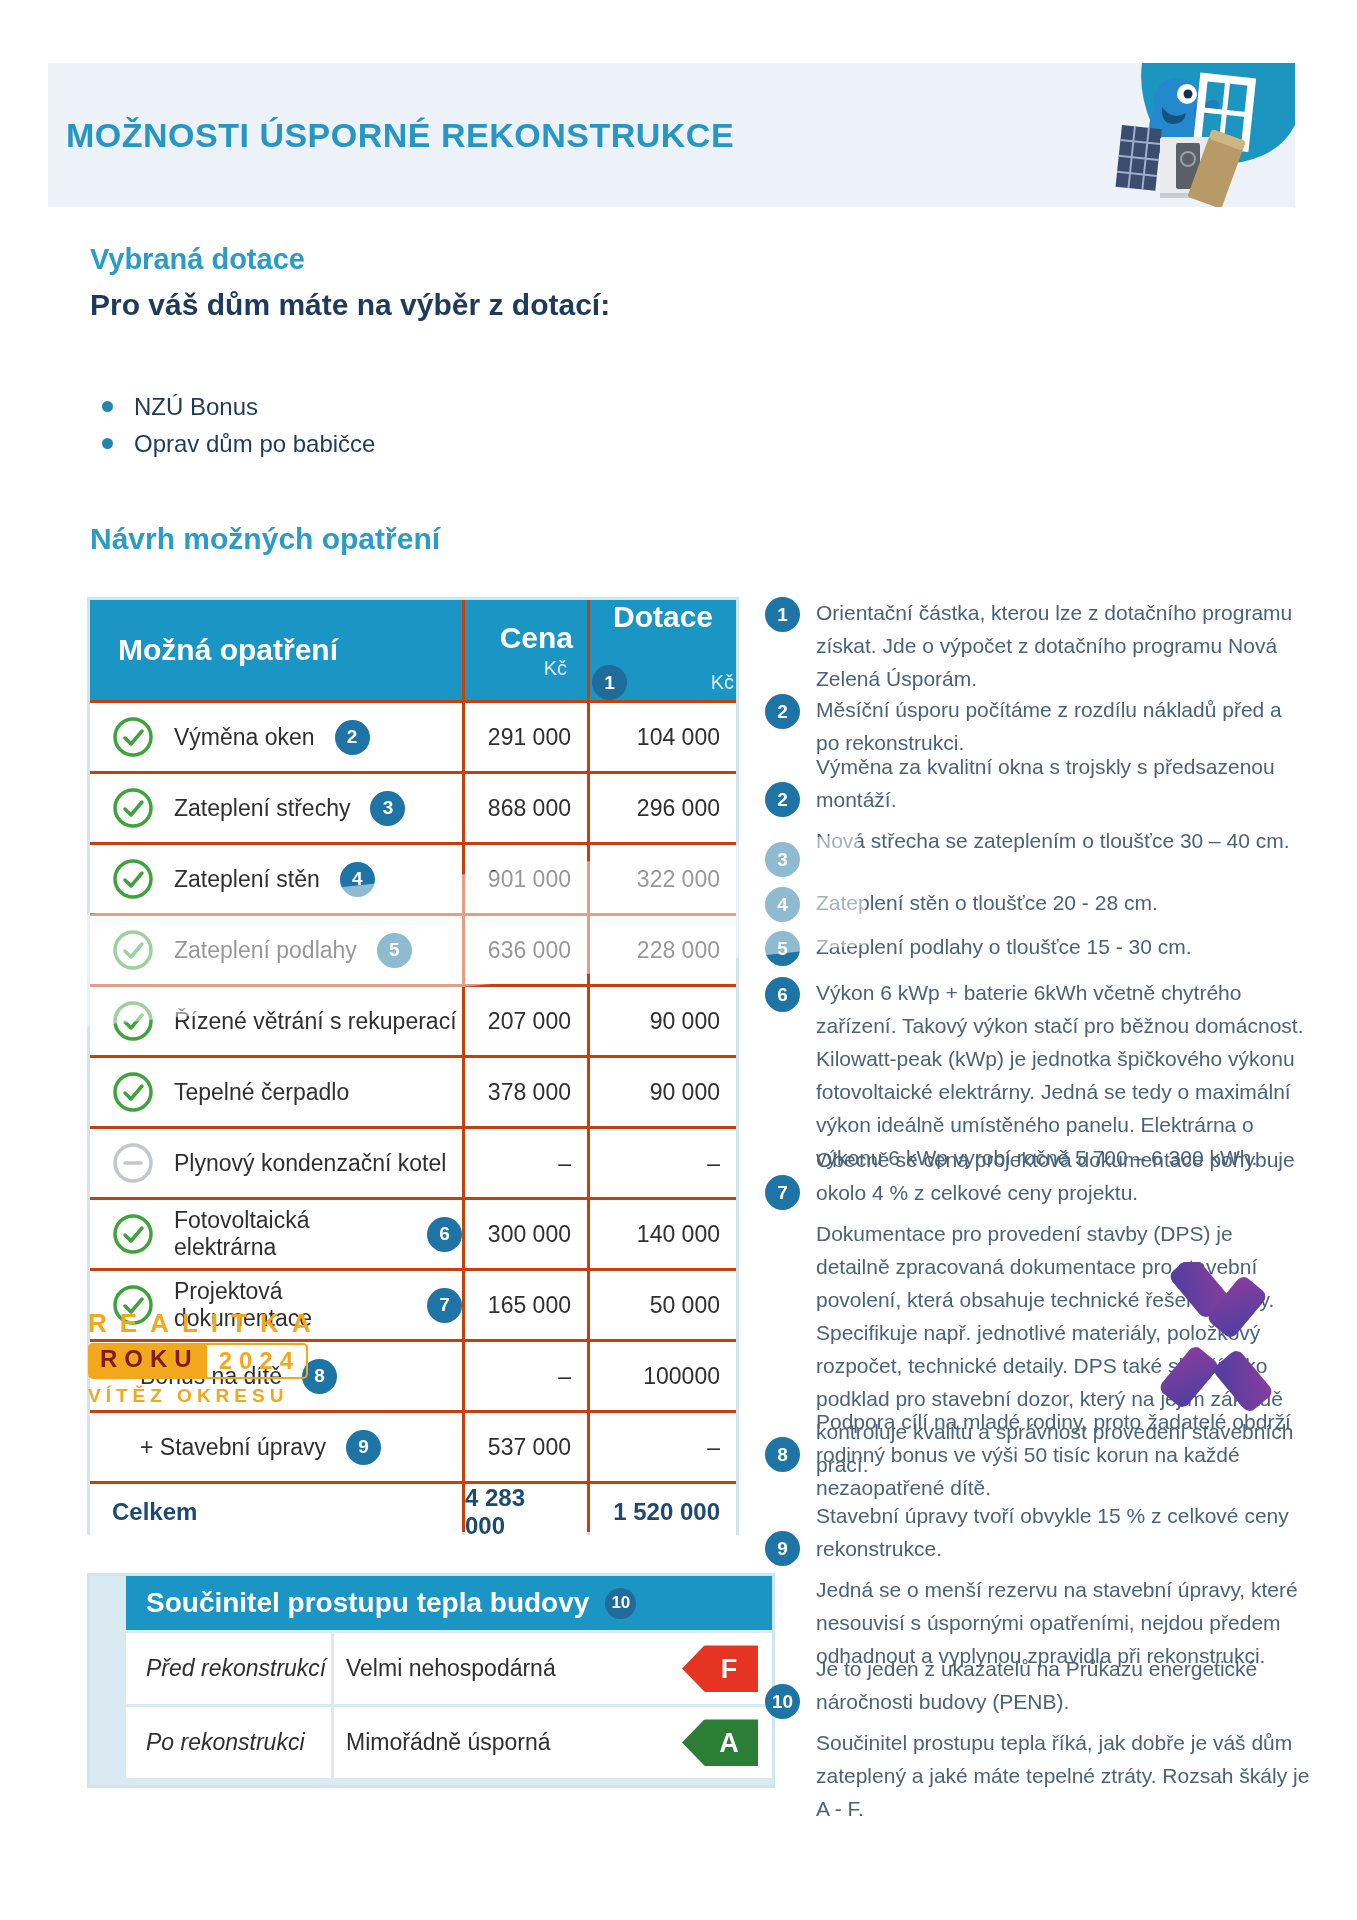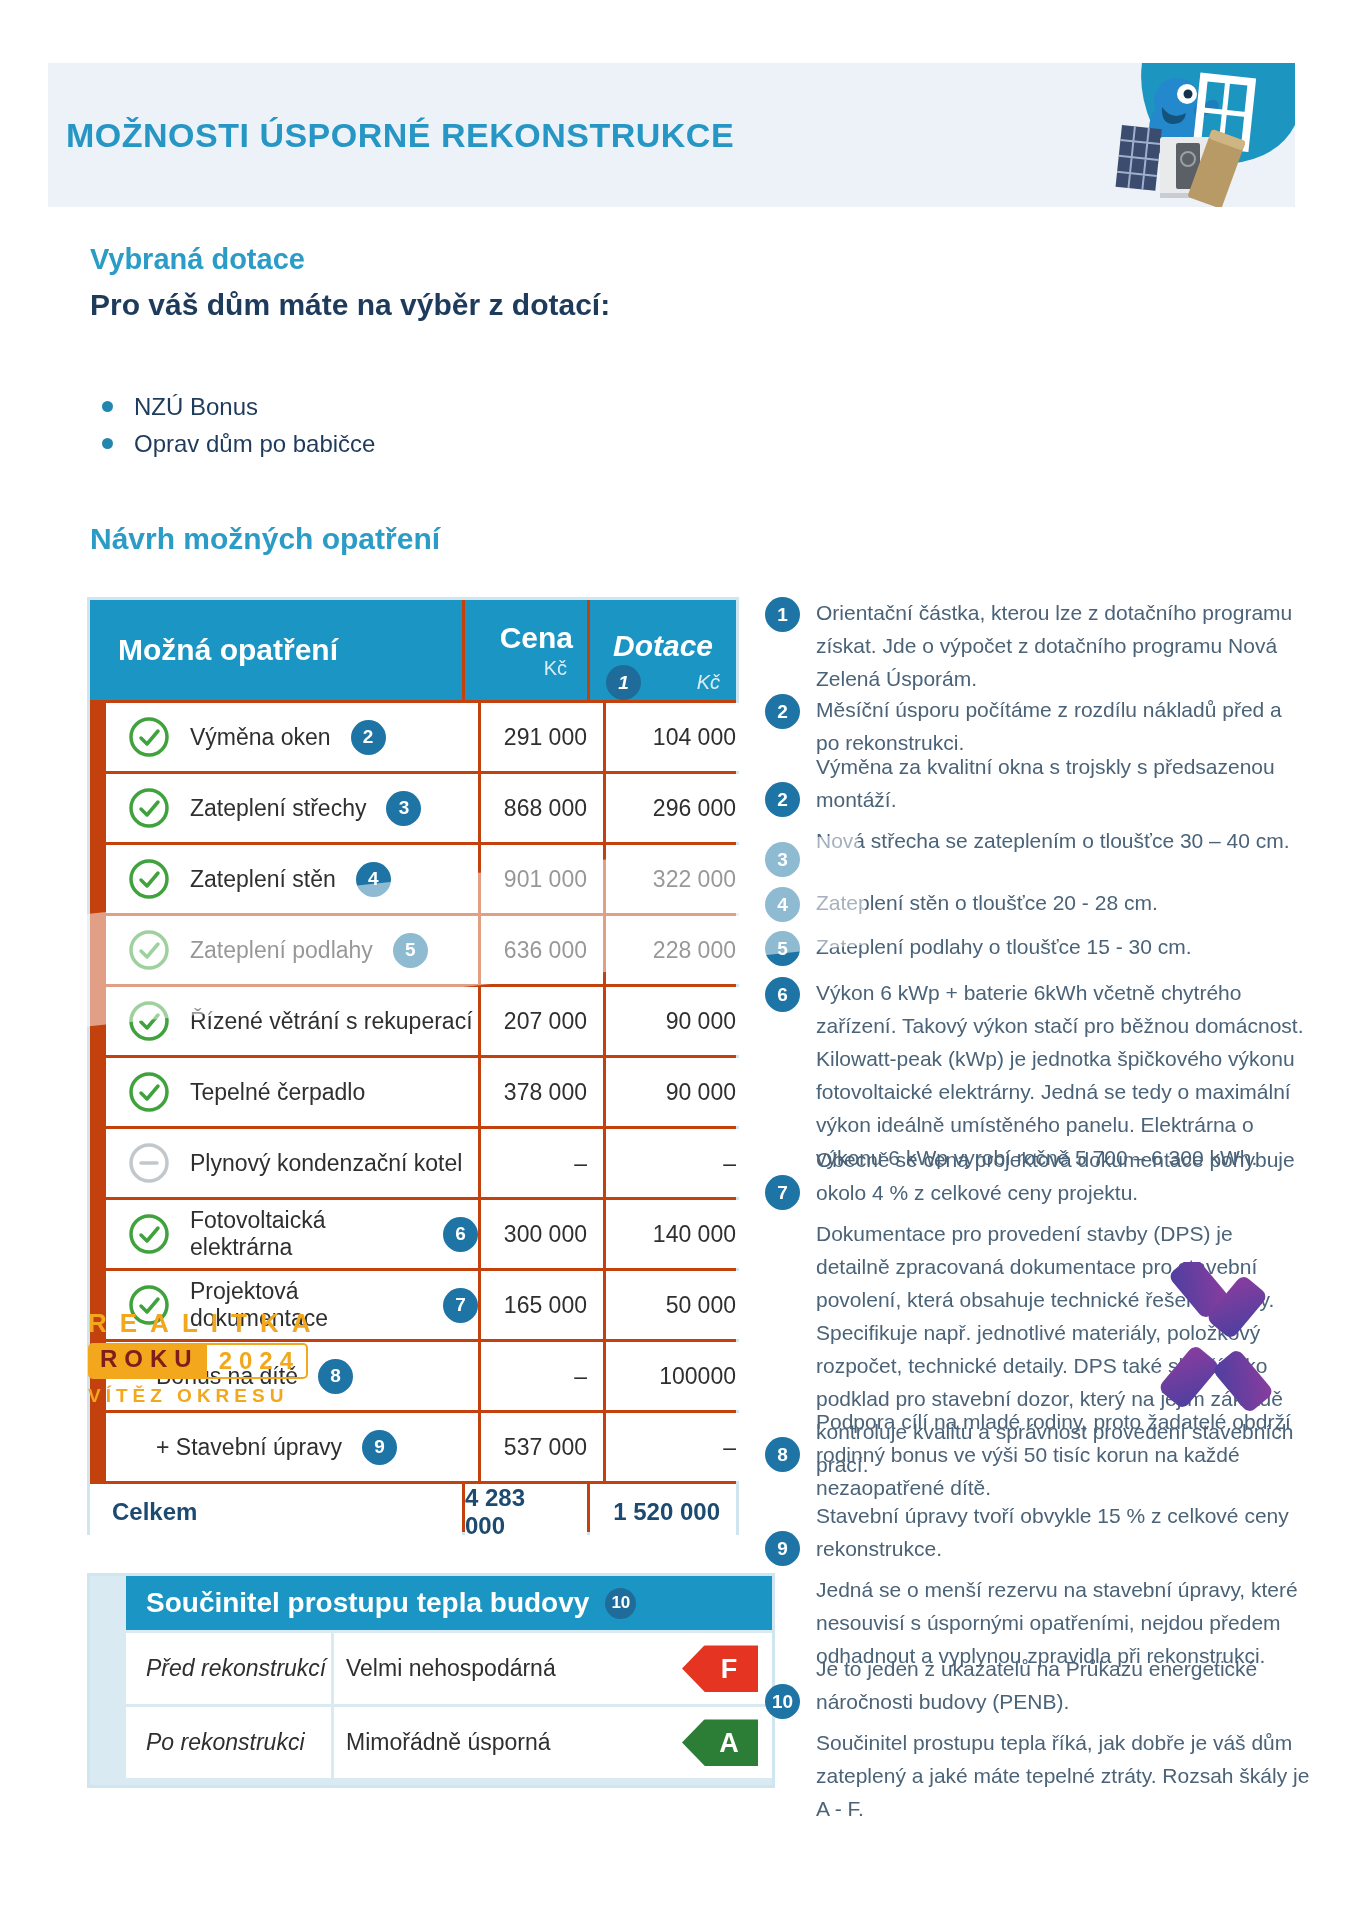--- a/index.html
+++ b/index.html
@@ -25,25 +25,25 @@
                       background:#2387ad;}
 
   
   .mtable{position:absolute;left:87px;top:597px;width:646px;background:#c2410c;border:3px solid #cfe6f1;}
   .mhead{display:grid;grid-template-columns:372px 122px 146px;gap:3px;height:100px;margin-bottom:3px;}
   .mhead>div{background:#1b95c3;color:#fff;}
   .mh1{display:flex;align-items:center;padding-left:28px;font-size:30px;font-weight:bold;}
   .mh2{display:flex;flex-direction:column;justify-content:center;align-items:flex-end;padding-right:14px;}
   .mh2 .t{font-size:30px;font-weight:bold;}
   .mh2 .u{font-size:20px;color:#d7edf7;margin-top:2px;padding-right:6px;}
-  .mh3{display:flex;flex-direction:column;justify-content:flex-end;padding:0 16px;font-style:italic;}
+  .mh3{display:flex;flex-direction:column;justify-content:space-between;padding:0 2px;}
   .mh3 .t{font-size:30px;font-weight:bold;text-align:center;}
   .mh3 .r2{display:flex;align-items:center;justify-content:space-between;margin-top:2px;}
   .mh3 .u{font-size:20px;color:#d7edf7;}
-  .mrow{display:grid;grid-template-columns:372px 122px 146px;gap:3px;height:68px;margin-bottom:3px;margin-left:16px;}
+  .mrow{display:grid;grid-template-columns:372px 122px 146px;gap:3px;height:68px;margin-bottom:3px;}
   .mrow>div{background:#fff;display:flex;align-items:center;}
   .mc1{padding-left:22px;gap:20px;}
   .mc1 .lbl{font-size:23px;color:#2f2f2f;}
   .mc1 .ico{width:42px;height:42px;flex:0 0 42px;}
   .mc1 .ico.none{visibility:hidden;width:8px;flex:0 0 8px;}
   .num{justify-content:flex-end;padding-right:16px;font-size:23px;color:#2f2f2f;}
   .mtotal{display:grid;grid-template-columns:372px 122px 146px;gap:3px;height:48px;}
   .mtotal>div{background:#fff;display:flex;align-items:center;color:#1c4a70;font-weight:bold;}
   .mtotal .l{padding-left:22px;font-size:24px;}
   .mtotal .n{justify-content:flex-end;padding-right:16px;font-size:24px;}

